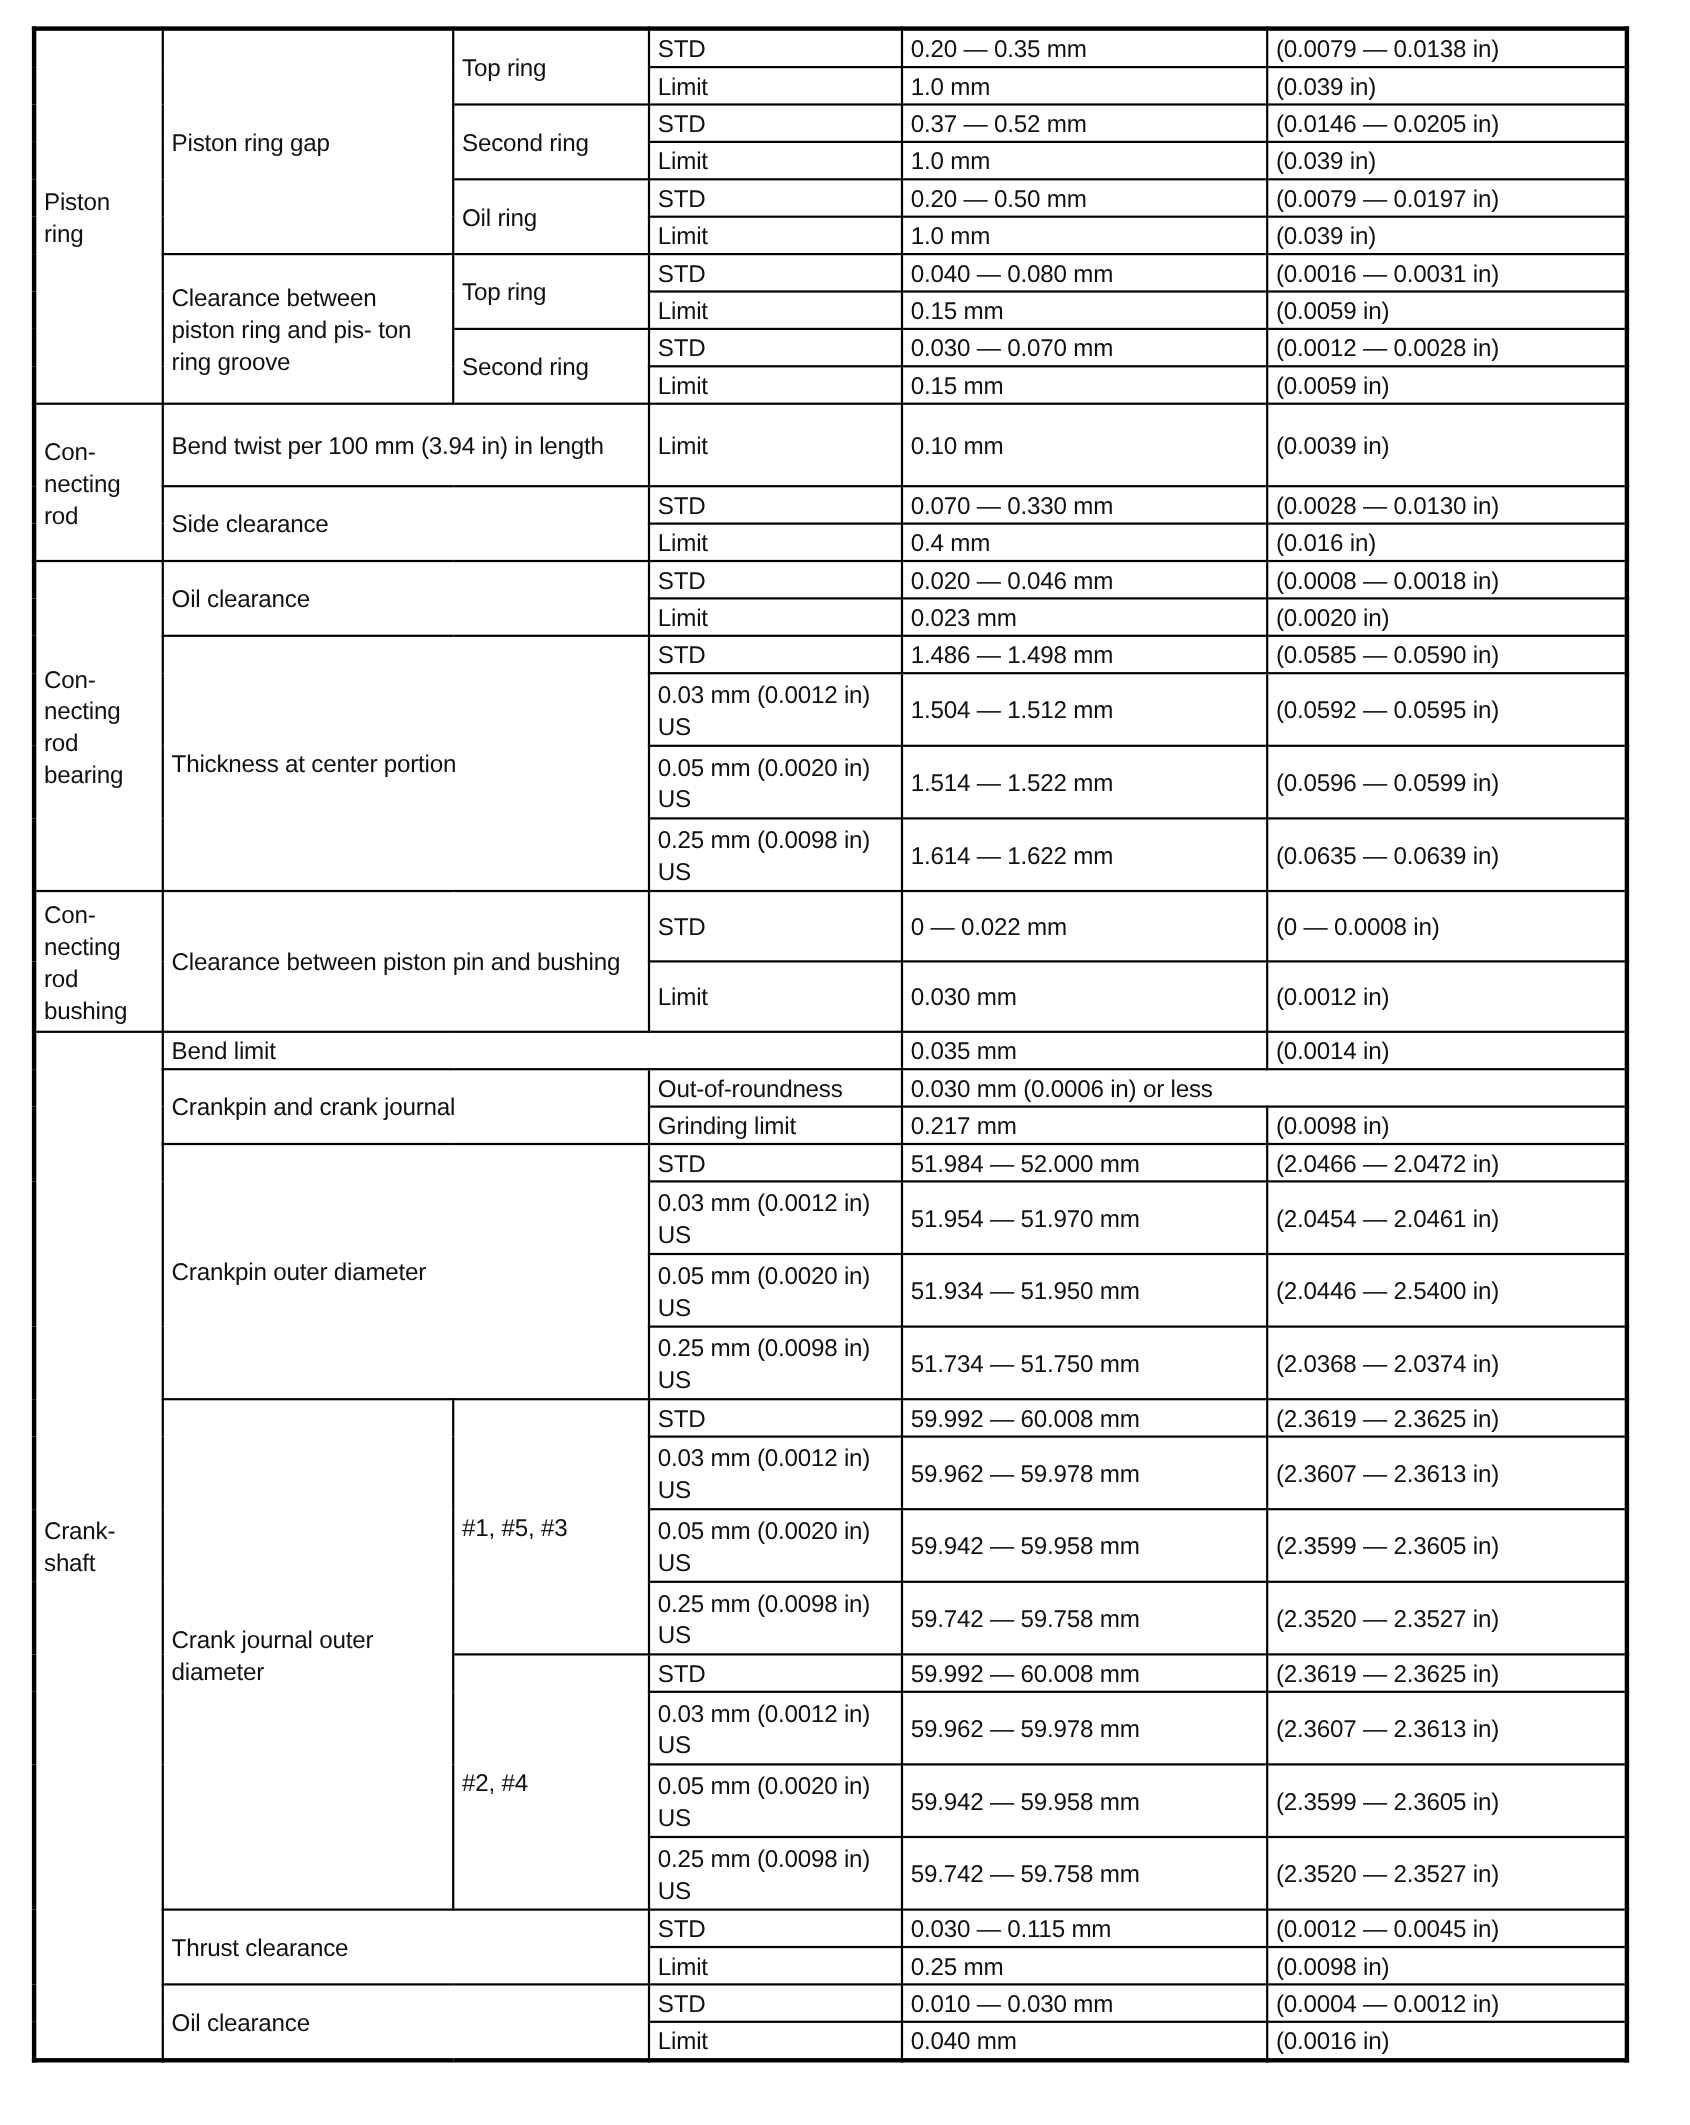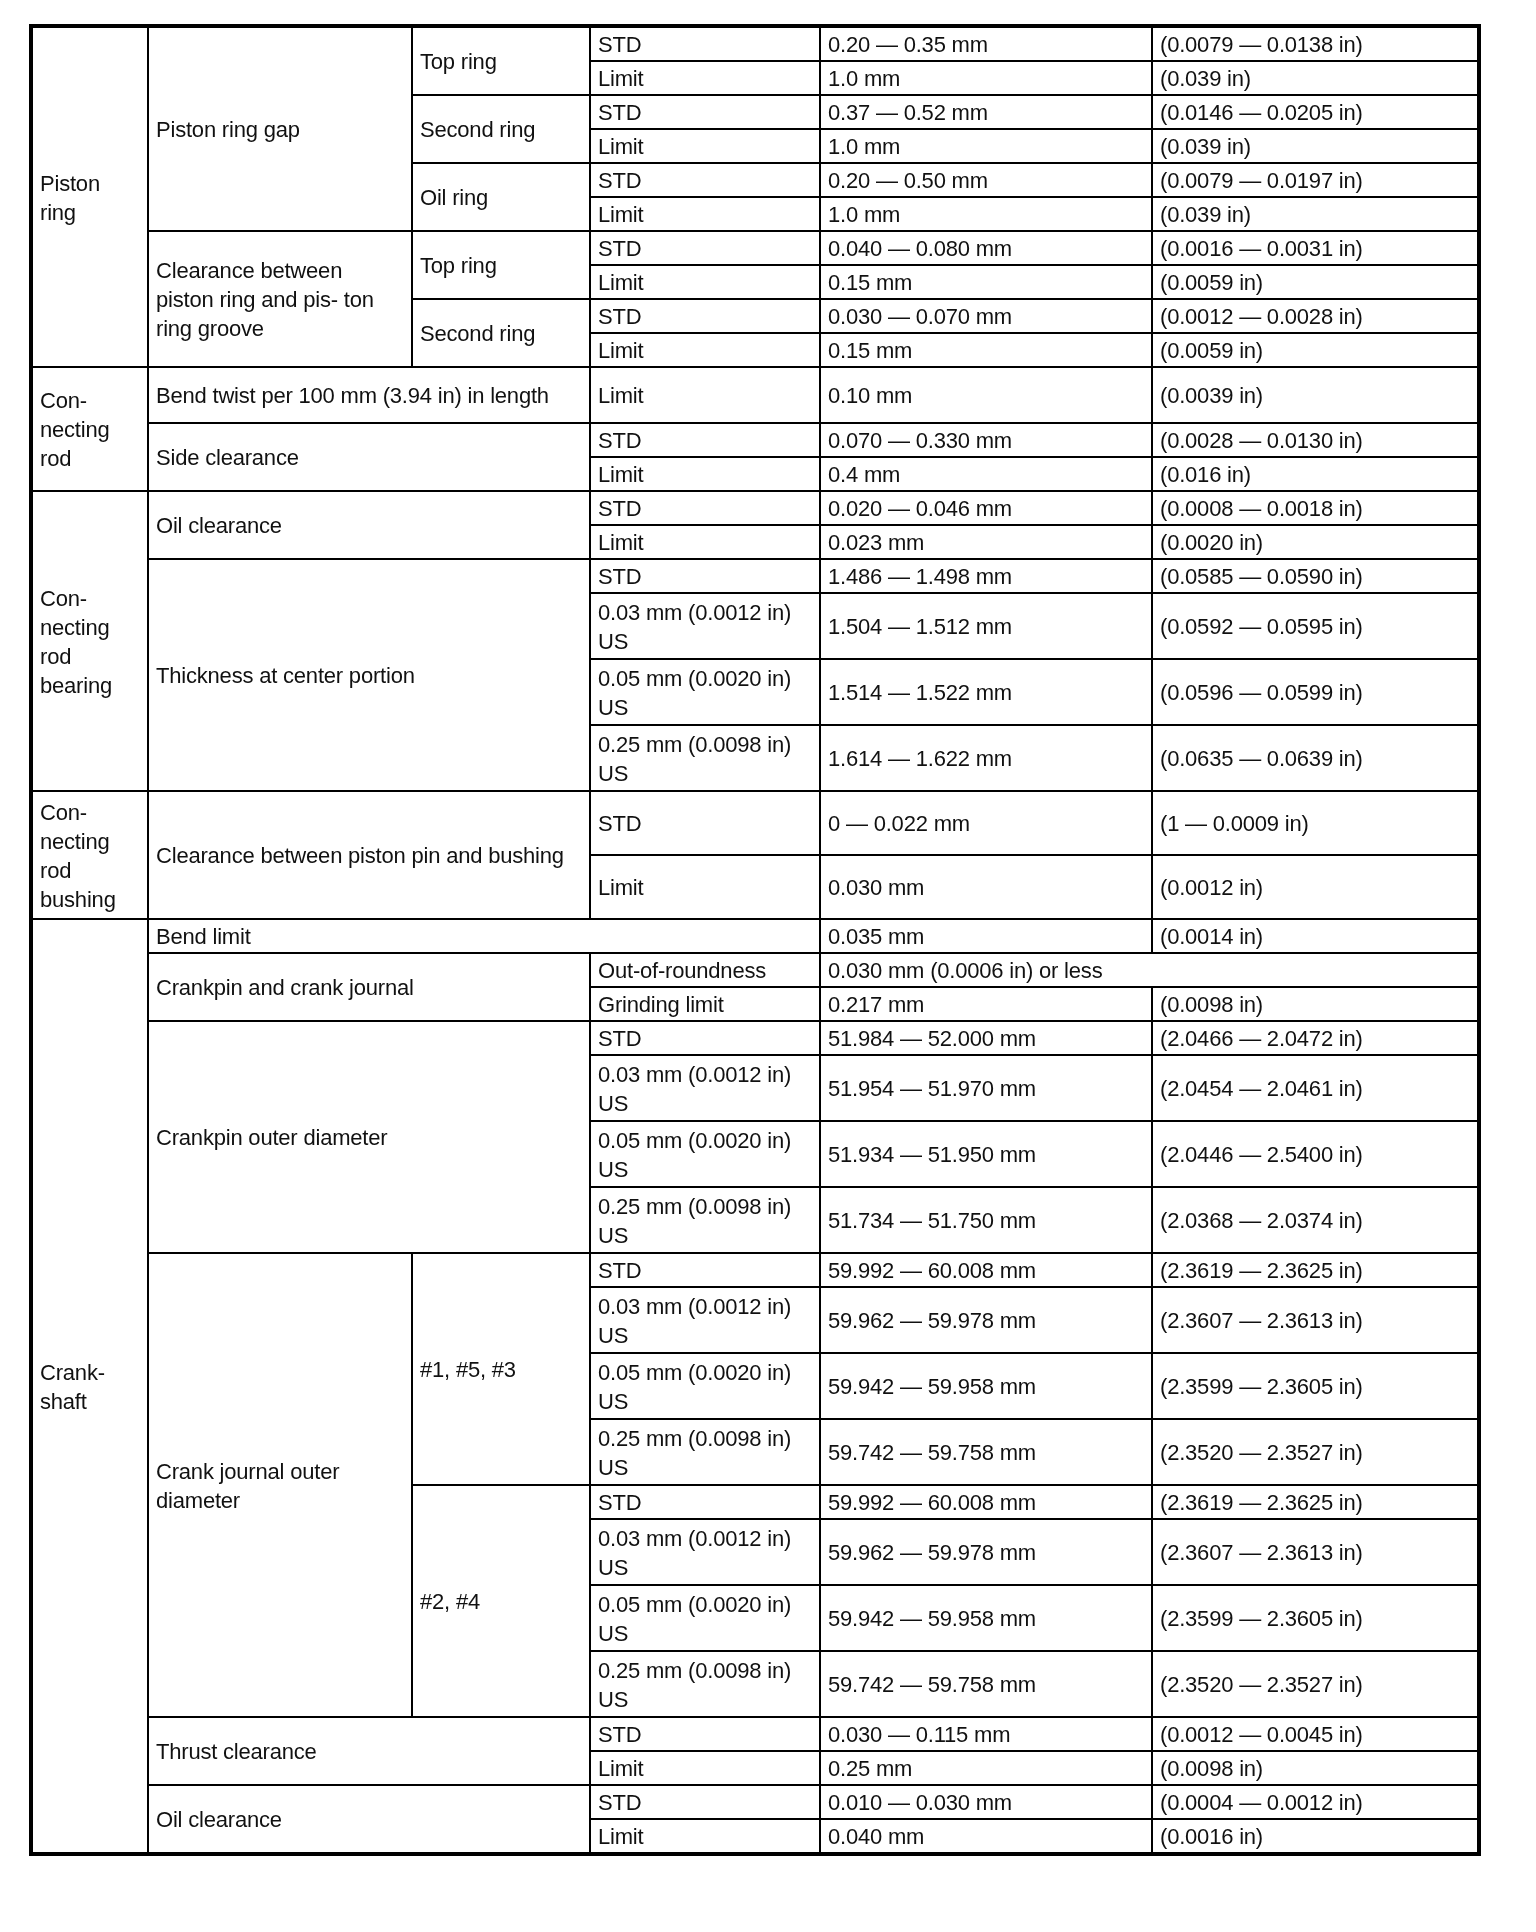--- a/index.html
+++ b/index.html
@@ -95,21 +95,21 @@
       <td>STD</td>
       <td>0.030 — 0.070 mm</td>
       <td>(0.0012 — 0.0028 in)</td>
     </tr>
     <tr style="height:29px">
       <td>Limit</td>
       <td>0.15 mm</td>
       <td>(0.0059 in)</td>
     </tr>
 
-    <tr style="height:56px">
+    <tr style="height:75px">
       <td rowspan="3">Con- necting rod</td>
       <td colspan="3">Bend twist per 100 mm (3.94 in) in length</td>
       <td>Limit</td>
       <td>0.10 mm</td>
       <td>(0.0039 in)</td>
     </tr>
     <tr style="height:29px">
       <td rowspan="2" colspan="3">Side clearance</td>
       <td>STD</td>
       <td>0.070 — 0.330 mm</td>
@@ -153,21 +153,21 @@
       <td>0.25 mm (0.0098 in) US</td>
       <td>1.614 — 1.622 mm</td>
       <td>(0.0635 — 0.0639 in)</td>
     </tr>
 
     <tr style="height:64px">
       <td rowspan="2">Con- necting rod bushing</td>
       <td rowspan="2" colspan="3">Clearance between piston pin and bushing</td>
       <td>STD</td>
       <td>0 — 0.022 mm</td>
-      <td>(1 — 0.0009 in)</td>
+      <td>(0 — 0.0008 in)</td>
     </tr>
     <tr style="height:64px">
       <td>Limit</td>
       <td>0.030 mm</td>
       <td>(0.0012 in)</td>
     </tr>
 
     <tr style="height:29px">
       <td rowspan="19">Crank- shaft</td>
       <td colspan="4">Bend limit</td>

